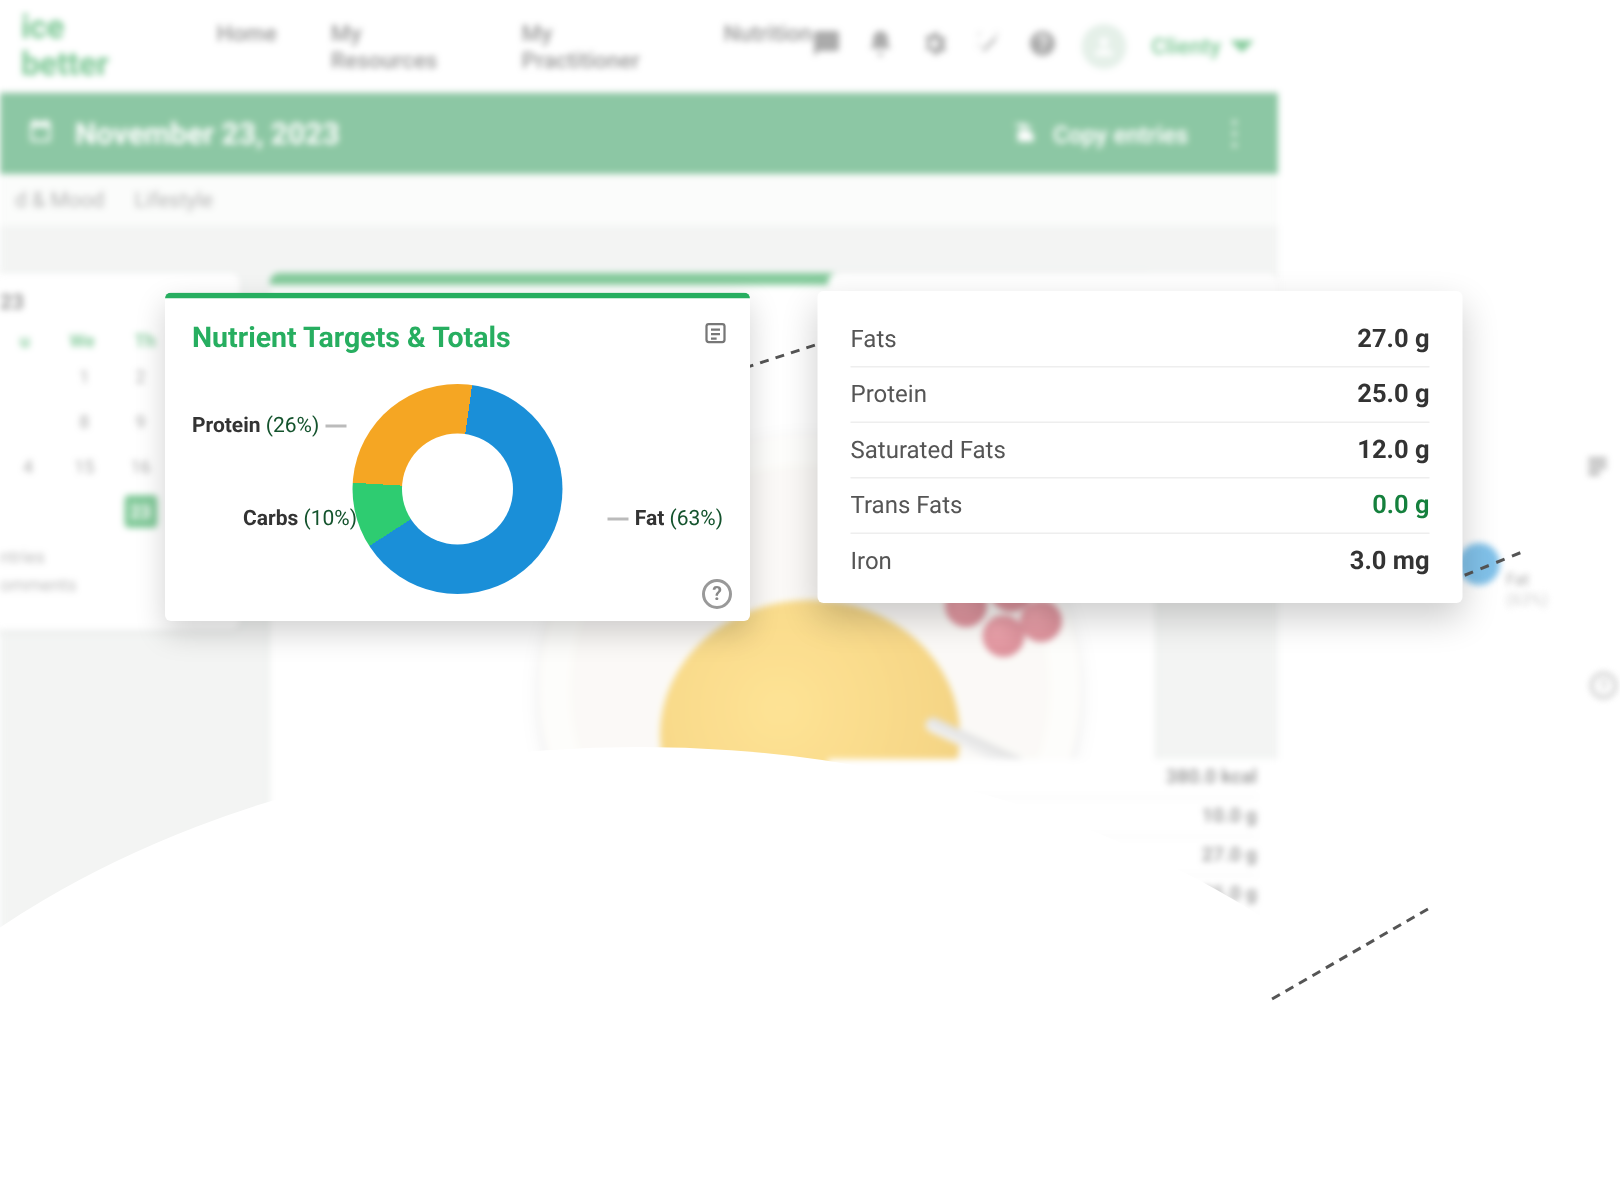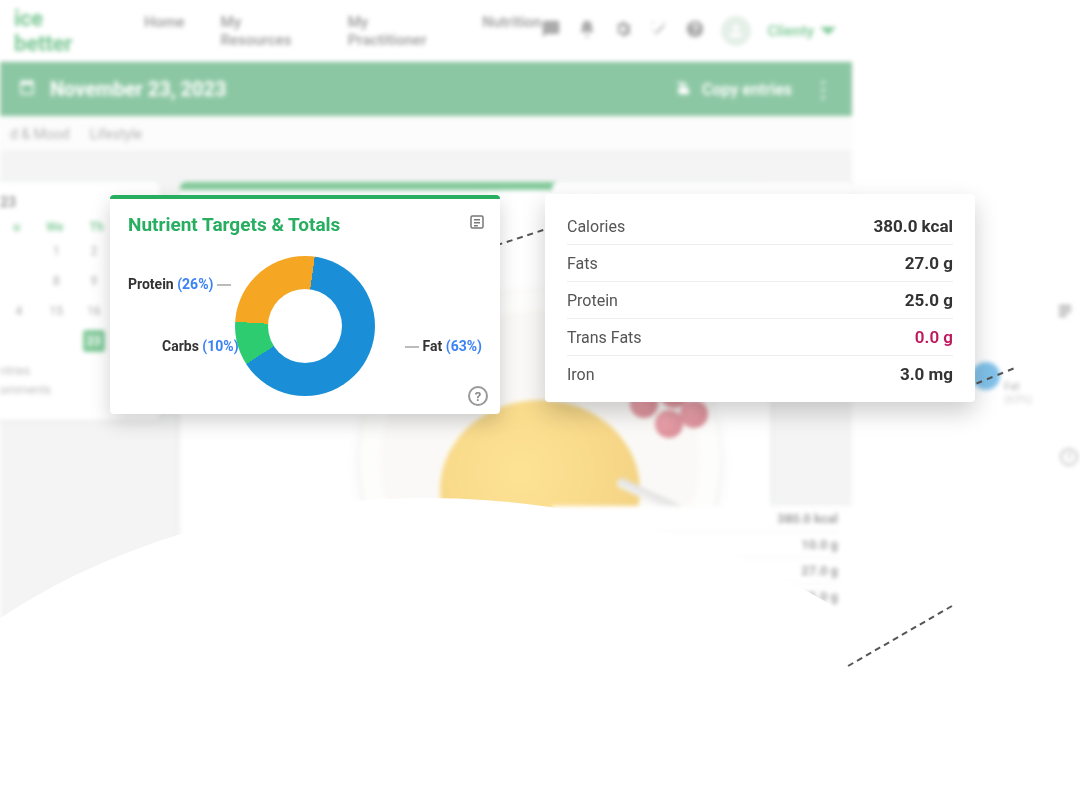--- a/index.html
+++ b/index.html
@@ -60,32 +60,32 @@
   .popups > * { pointer-events:auto; }
 
   .targets-card { position:absolute; top:195px; left:110px; width:390px; background:#fff; border-top:4px solid #27ae60; border-radius:4px; box-shadow:0 8px 20px rgba(0,0,0,0.18); padding:14px 18px 8px 18px;}
   .targets-card h3 { margin:0 0 10px 0; color:#27ae60; font-size:19px; font-weight:700;}
   .targets-card .notes-icon { position:absolute; top:14px; right:14px; color:#777; cursor:pointer;}
   .targets-card .help-icon { position:absolute; bottom:8px; right:12px; color:#888; cursor:pointer; font-weight:700; width:20px; height:20px; border:2px solid #999; border-radius:50%; display:flex; align-items:center; justify-content:center; font-size:13px;}
   .donut-wrap { display:flex; align-items:center; justify-content:center; height:160px; position:relative;}
   .donut { width:140px; height:140px; border-radius:50%; position:relative;}
   .donut-hole { position:absolute; top:50%; left:50%; width:74px; height:74px; background:#fff; border-radius:50%; transform:translate(-50%,-50%);}
   .lbl { position:absolute; font-size:14px; color:#333; white-space:nowrap;}
-  .lbl .pct { color:#3b82f6;font-weight:bold; }
+  .lbl .pct { color:#14532d; }
   .lbl-protein { top:30px; left:0;}
   .lbl-carbs  { top:92px; left:0;margin-left:34px;}
   .lbl-fat    { top:92px; right:0;}
   .lbl .stub { display:inline-block; width:14px; height:2px; background:#bbb; vertical-align:middle; margin:0 4px;}
 
   .summary-card { position:absolute; top:194px; left:545px; width:430px; background:#fff; border-radius:4px; box-shadow:0 10px 24px rgba(0,0,0,0.20); padding:14px 22px 10px 22px;}
   .summary-card h3 { margin:0 0 8px 0; color:#27ae60; font-size:19px; font-weight:700;}
   .sum-row { display:flex; justify-content:space-between; align-items:baseline; padding:8px 0; border-bottom:1px solid #eee; font-size:16px; color:#555;}
   .sum-row:last-child { border-bottom:none;}
   .sum-row .val { font-weight:700; color:#333; font-size:17px;}
-  .sum-row .val.muted { color:#be185d; font-weight:600;}
+  .sum-row .val.muted { color:#15803d; font-weight:600;}
 
   
   .bg-minidonut { position:absolute; top:362px; left:972px; width:28px; height:28px; border-radius:50%; background:#1a8fd8;}
   .bg-minilabel { position:absolute; top:380px; left:1004px; font-size:11px; color:#666;}
   .bg-minilabel .pct { color:#aaa;}
   .bg-help { position:absolute; top:448px; left:1060px; width:18px; height:18px; border:2px solid #999; border-radius:50%; display:flex; align-items:center; justify-content:center; font-size:11px; color:#777;}
   .bg-notes { position:absolute; top:302px; left:1056px; color:#777;}
 
   
   .dash { position:absolute; border-top:2px dashed #555; }
@@ -311,32 +311,32 @@
           <div class="donut-hole"></div>
         </div>
       </div>
 
       <span class="help-icon">?</span>
     </div>
 
     <div class="summary-card">
       <div id="summary-rows">
           <div class="sum-row">
-            <span>Calories</span>
-            <span class="val">380.0 kcal</span>
-          </div>
-          <div class="sum-row">
             <span>Fats</span>
             <span class="val">27.0 g</span>
           </div>
           <div class="sum-row">
             <span>Protein</span>
             <span class="val">25.0 g</span>
           </div>
           <div class="sum-row">
+            <span>Saturated Fats</span>
+            <span class="val">12.0 g</span>
+          </div>
+          <div class="sum-row">
             <span>Trans Fats</span>
             <span class="val muted">0.0 g</span>
           </div>
           <div class="sum-row">
             <span>Iron</span>
             <span class="val">3.0 mg</span>
           </div>
         </div>
     </div>
 

